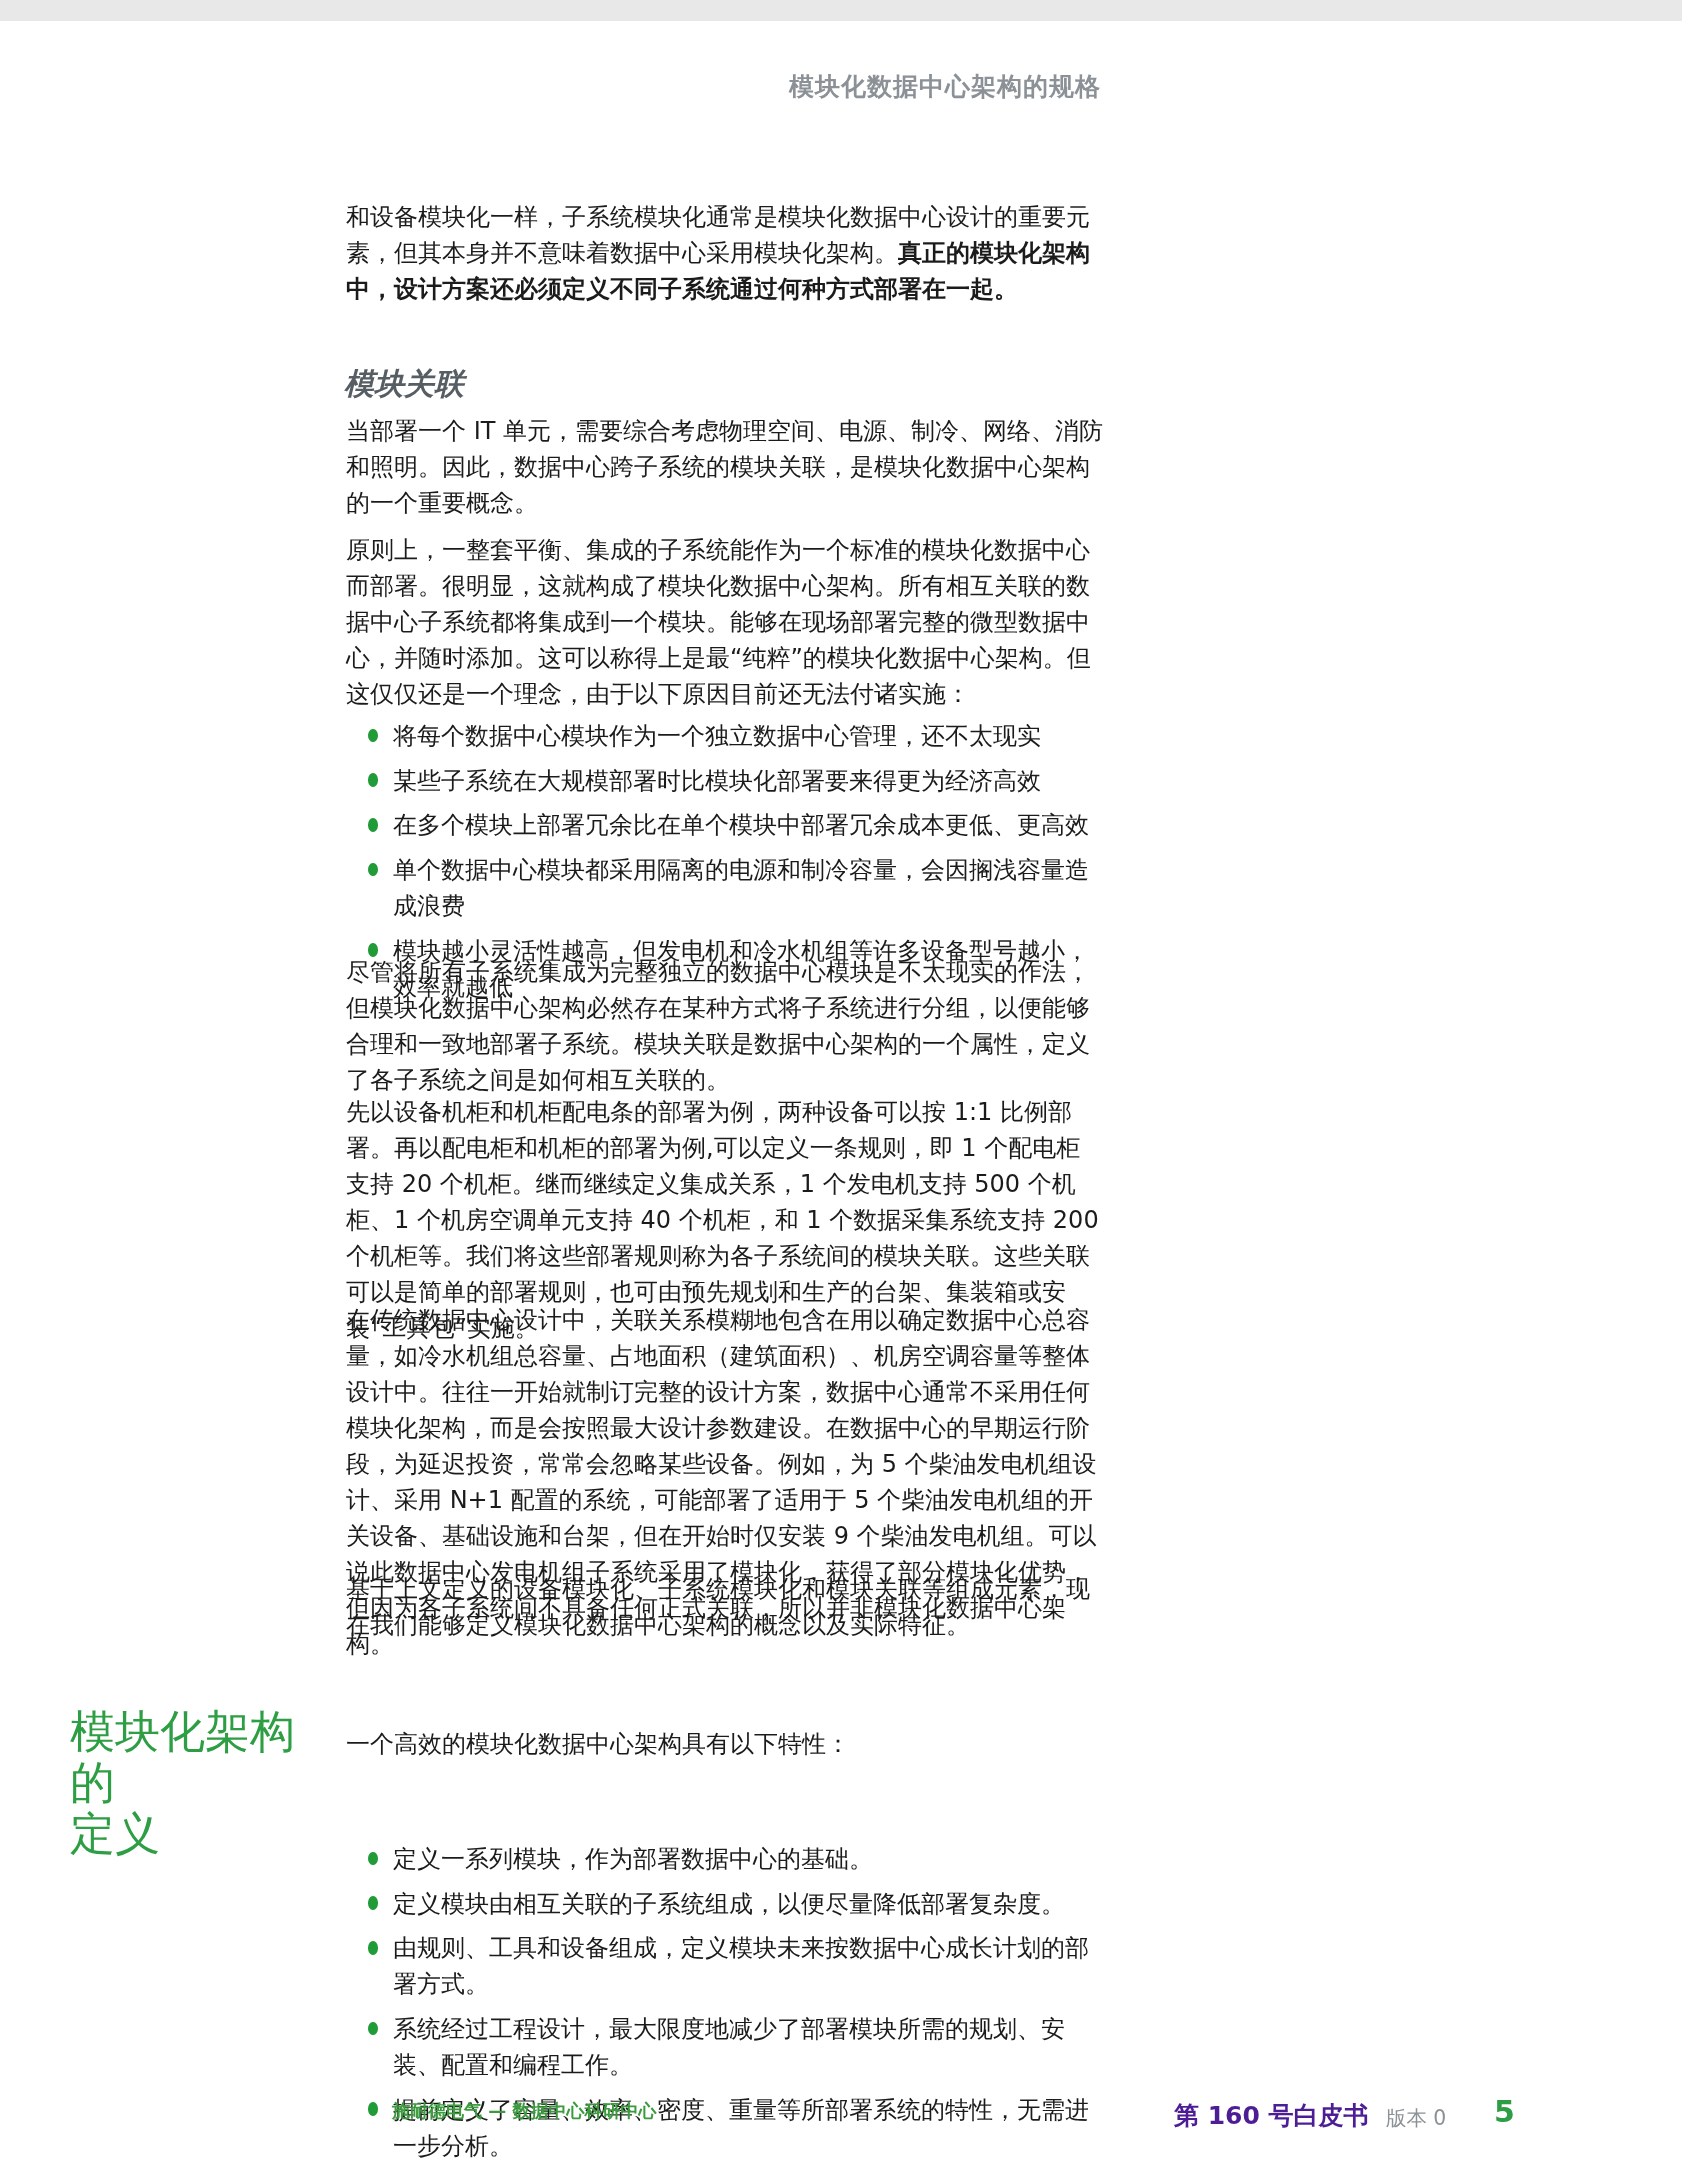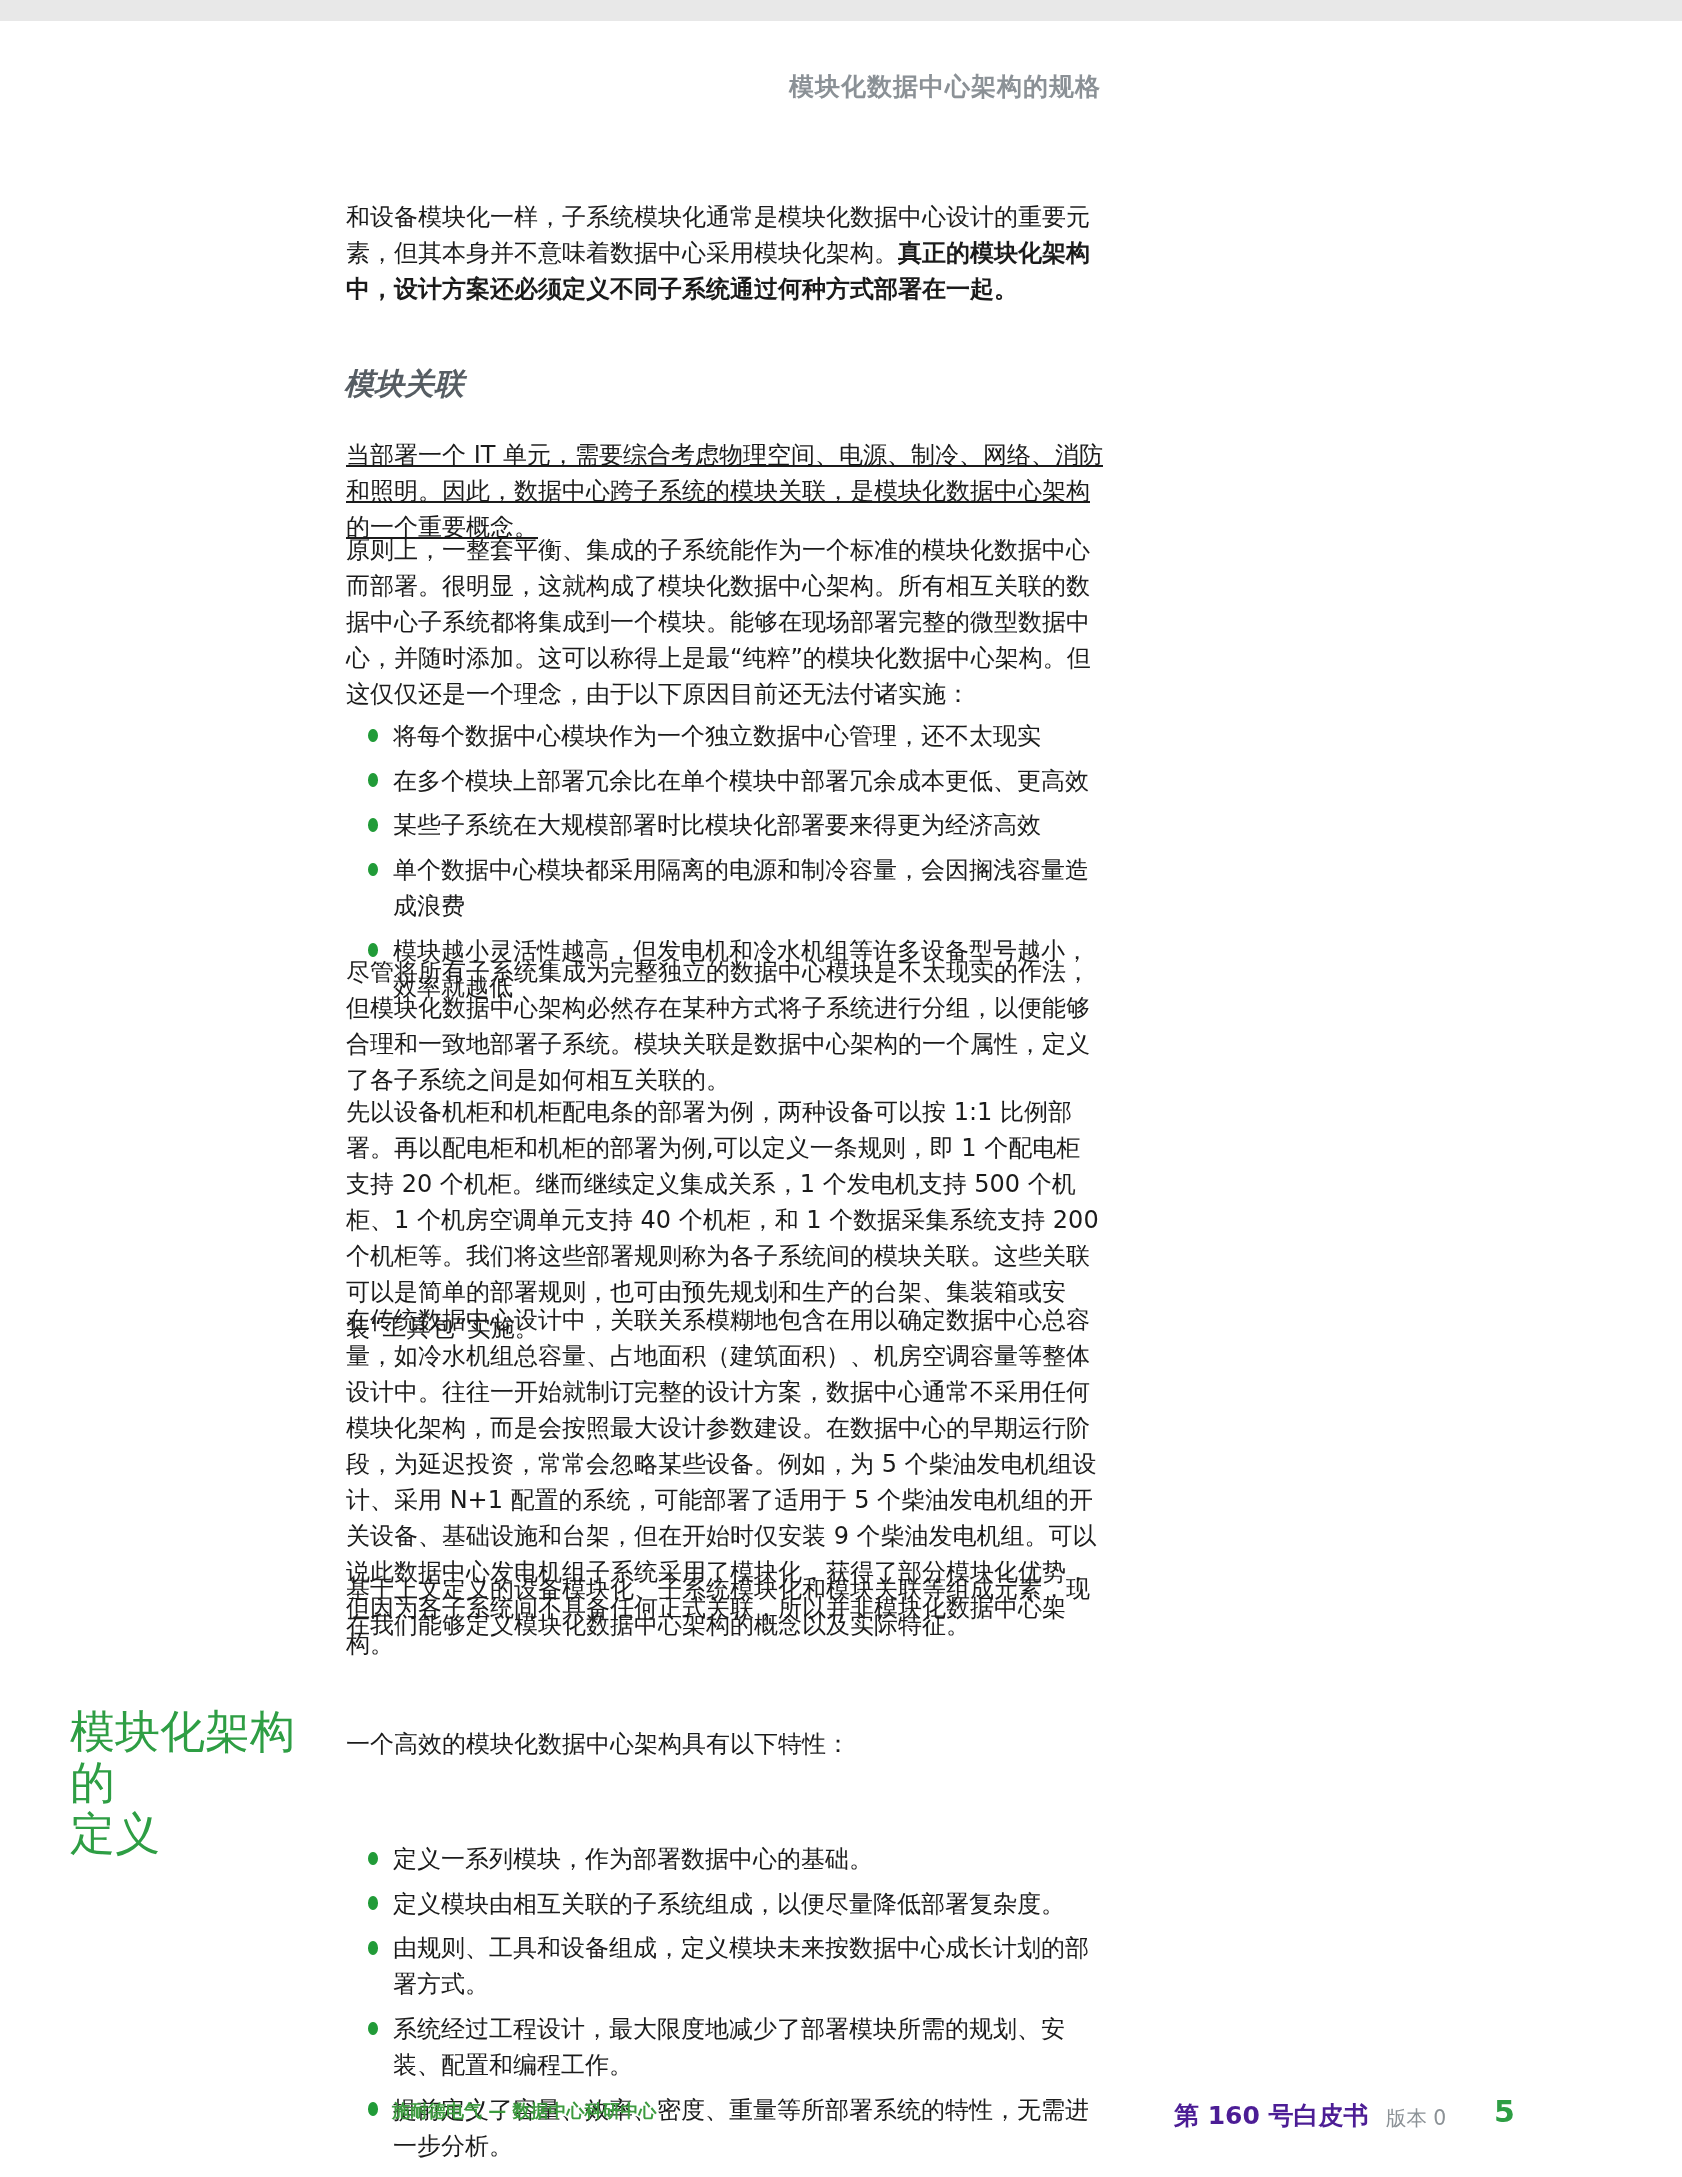--- a/index.html
+++ b/index.html
@@ -70,28 +70,28 @@
 <div class="page">
 
   <div class="page-header">模块化数据中心架构的规格</div>
 
   <div class="block" style="top:178px;">
     <span>和设备模块化一样，子系统模块化通常是模块化数据中心设计的重要元素，但其本身并不意味着数据中心采用模块化架构。</span><span class="bold">真正的模块化架构中，设计方案还必须定义不同子系统通过何种方式部署在一起。</span>
   </div>
 
   <div class="section-heading" style="top:344px;">模块关联</div>
 
-  <div class="block" style="top:416px;text-decoration:underline;">当部署一个 IT 单元，需要综合考虑物理空间、电源、制冷、网络、消防和照明。因此，数据中心跨子系统的模块关联，是模块化数据中心架构的一个重要概念。</div>
+  <div class="block" style="top:392px;">当部署一个 IT 单元，需要综合考虑物理空间、电源、制冷、网络、消防和照明。因此，数据中心跨子系统的模块关联，是模块化数据中心架构的一个重要概念。</div>
 
   <div class="block" style="top:511px;">原则上，一整套平衡、集成的子系统能作为一个标准的模块化数据中心而部署。很明显，这就构成了模块化数据中心架构。所有相互关联的数据中心子系统都将集成到一个模块。能够在现场部署完整的微型数据中心，并随时添加。这可以称得上是最“纯粹”的模块化数据中心架构。但这仅仅还是一个理念，由于以下原因目前还无法付诸实施：</div>
 
   <ul class="bullet-list" style="top:697px;">
     <li><span class="dot"></span><span>将每个数据中心模块作为一个独立数据中心管理，还不太现实</span></li>
+    <li><span class="dot"></span><span>某些子系统在大规模部署时比模块化部署要来得更为经济高效</span></li>
     <li><span class="dot"></span><span>在多个模块上部署冗余比在单个模块中部署冗余成本更低、更高效</span></li>
-    <li><span class="dot"></span><span>某些子系统在大规模部署时比模块化部署要来得更为经济高效</span></li>
     <li><span class="dot"></span><span>单个数据中心模块都采用隔离的电源和制冷容量，会因搁浅容量造成浪费</span></li>
     <li><span class="dot"></span><span>模块越小灵活性越高，但发电机和冷水机组等许多设备型号越小，效率就越低</span></li>
   </ul>
 
   <div class="block" style="top:933px;">尽管将所有子系统集成为完整独立的数据中心模块是不太现实的作法，但模块化数据中心架构必然存在某种方式将子系统进行分组，以便能够合理和一致地部署子系统。模块关联是数据中心架构的一个属性，定义了各子系统之间是如何相互关联的。</div>
 
   <div class="block" style="top:1073px;">先以设备机柜和机柜配电条的部署为例，两种设备可以按 1:1 比例部署。再以配电柜和机柜的部署为例,可以定义一条规则，即 1 个配电柜 支持 20 个机柜。继而继续定义集成关系，1 个发电机支持 500 个机柜、1 个机房空调单元支持 40 个机柜，和 1 个数据采集系统支持 200 个机柜等。我们将这些部署规则称为各子系统间的模块关联。这些关联可以是简单的部署规则，也可由预先规划和生产的台架、集装箱或安装“工具包”实施。</div>
 
   <div class="block" style="top:1281px;">在传统数据中心设计中，关联关系模糊地包含在用以确定数据中心总容量，如冷水机组总容量、占地面积（建筑面积）、机房空调容量等整体设计中。往往一开始就制订完整的设计方案，数据中心通常不采用任何模块化架构，而是会按照最大设计参数建设。在数据中心的早期运行阶段，为延迟投资，常常会忽略某些设备。例如，为 5 个柴油发电机组设计、采用 N+1 配置的系统，可能部署了适用于 5 个柴油发电机组的开关设备、基础设施和台架，但在开始时仅安装 9 个柴油发电机组。可以说此数据中心发电机组子系统采用了模块化，获得了部分模块化优势，但因为各子系统间不具备任何正式关联，所以并非模块化数据中心架构。</div>
 

